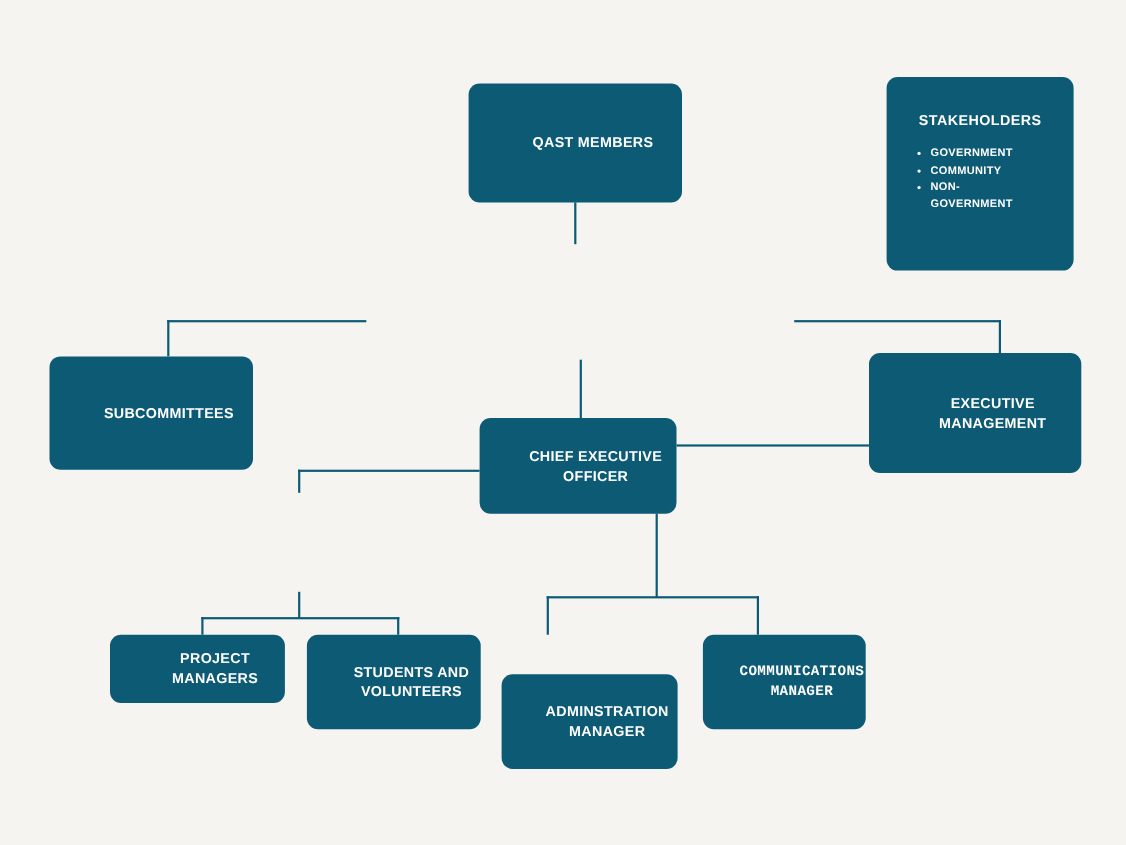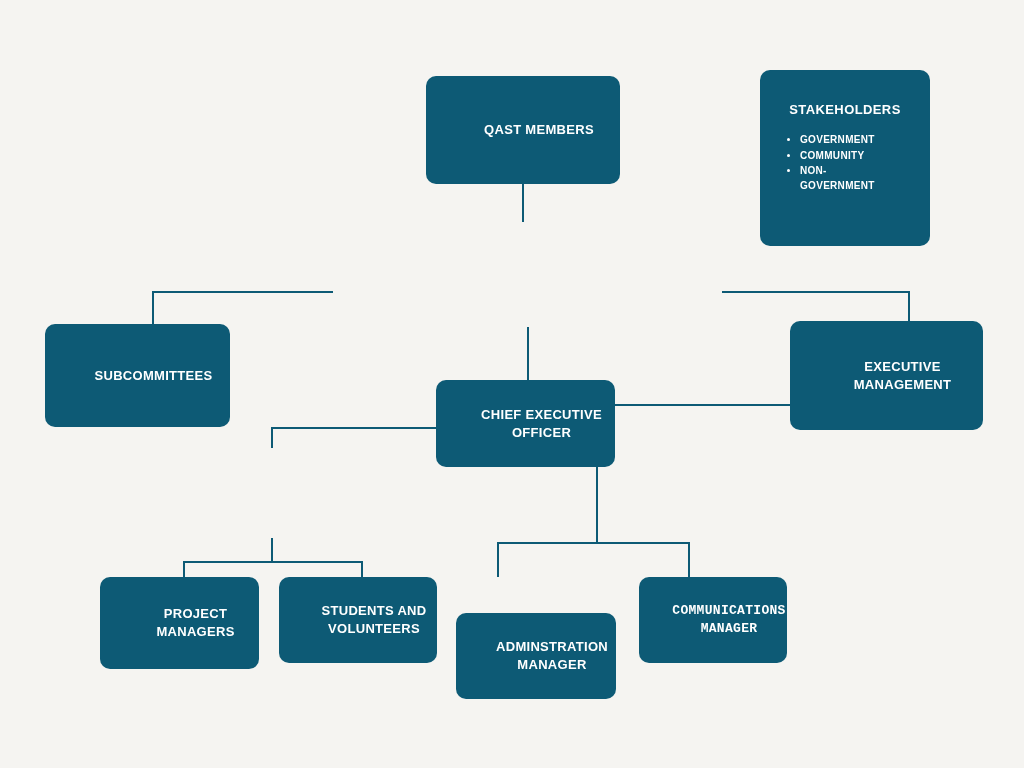--- a/index.html
+++ b/index.html
@@ -37,38 +37,38 @@
   .hline { height: 2px; }
   .vline { width: 2px; }
 
   
   #n-qast          { left: 426px; top:  76px; width: 194px; height: 108px; }
   #n-management    { left: 333px; top: 222px; width: 389px; height: 105px; }
   #n-subcommittees { left:  45px; top: 324px; width: 185px; height: 103px; }
   #n-executive     { left: 790px; top: 321px; width: 193px; height: 109px; }
   #n-ceo           { left: 436px; top: 380px; width: 179px; height:  87px; }
   #n-senior        { left: 188px; top: 448px; width: 167px; height:  90px; }
-  #n-projectmgrs   { left: 100px; top: 577px; width: 159px; height:  92px; }
+  #n-projectmgrs   { left: 100px; top: 577px; width: 159px; height:  62px; }
   #n-students      { left: 279px; top: 577px; width: 158px; height:  86px; }
   #n-admin         { left: 456px; top: 581px; width: 160px; height:  86px; margin-top: 32px; }
   #n-comms         { left: 639px; top: 577px; width: 148px; height:  86px; font-family: Liberation Mono, monospace; }
 
   
   #n-management .lbl    { max-width: 125px; }
   #n-executive .lbl     { max-width: 100px; }
   #n-ceo .lbl           { max-width: 135px; text-align: center; }
   #n-senior .lbl        { max-width:  82px; }
   #n-projectmgrs .lbl   { max-width:  92px; }
   #n-students .lbl      { max-width: 118px; }
   #n-admin .lbl         { max-width: 128px; }
   #n-comms .lbl         { max-width: 138px; }
 
   
   #n-stakeholders {
-    left: 760px; top: 70px; width: 170px; height: 176px;
+    left: 806px; top: 70px; width: 170px; height: 176px;
     display: block;
     text-align: left;
     padding: 32px 14px 0 14px;
   }
   .stk-title {
     font-weight: bold;
     font-size: 13px;
     letter-spacing: 0.4px;
     text-align: center;
   }

